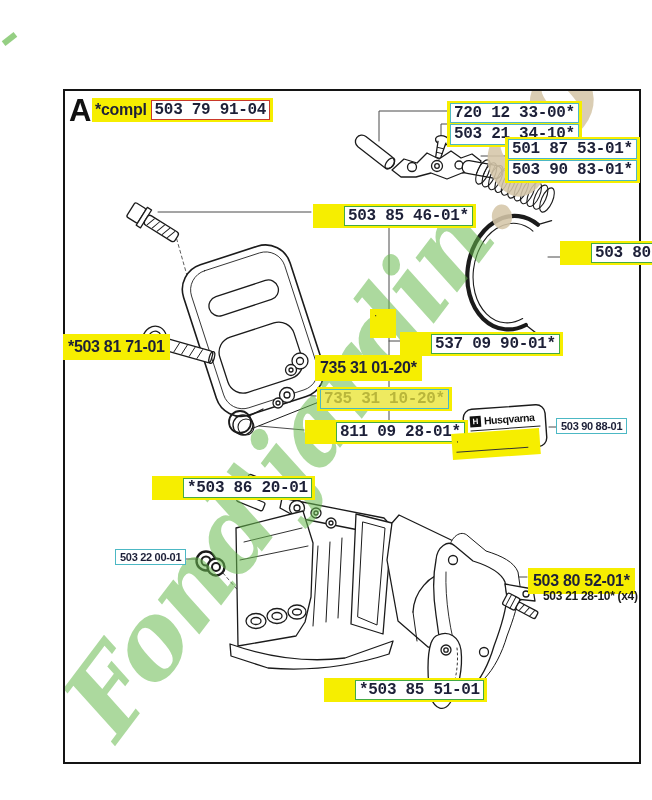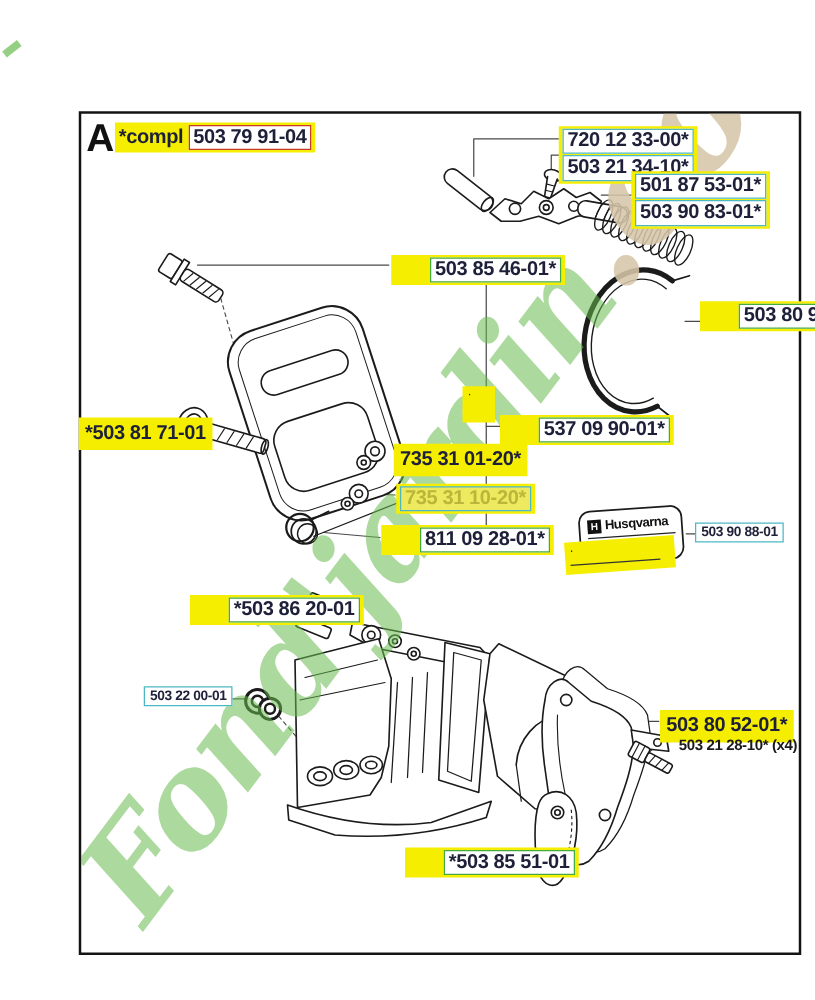--- a/index.html
+++ b/index.html
@@ -19,21 +19,21 @@
   .wm-tick{position:absolute;left:2px;top:36px;width:15px;height:6px;background:rgba(104,186,78,0.7);
            transform:rotate(-38deg);z-index:2;}
   
   .corner-letter{position:absolute;left:69px;top:95px;font-size:31px;font-weight:bold;
                  color:#111;z-index:3;line-height:1;}
   
   .lbl{position:absolute;z-index:3;background:#f6ee00;padding:2px 3px;
        font-size:16px;font-weight:bold;letter-spacing:-0.3px;color:#1d2038;
        white-space:nowrap;line-height:1.15;}
   .lbl.plain-bg{padding:4px 5px;}
-  .pbox{border:1px solid #888;background:#fff;padding:0 3px;display:block;}
+  .pbox{border:1px solid #888;background:#fff;padding:0 3px;display:block;font-family:Liberation Mono, monospace;}
   .pbox + .pbox{margin-top:1px;}
   .b-red{border-color:#c9392b;}
   .b-cyan{border-color:#4cb8c4;}
   .b-green{border-color:#44aa44;margin-left:28px;}
   .pbox.dim{background:#eeea60;color:#b9b63a;}
   .lbl-inline{display:flex;align-items:center;gap:4px;}
   .nolite{position:absolute;z-index:3;background:transparent;font-size:12px;font-weight:bold;
           letter-spacing:-0.3px;color:#1a1a1a;white-space:nowrap;margin-left:15px;}
   .whitebox{position:absolute;z-index:3;background:#fff;border:1px solid #4cb8c4;
             font-size:11px;font-weight:bold;letter-spacing:-0.3px;color:#1d2038;

